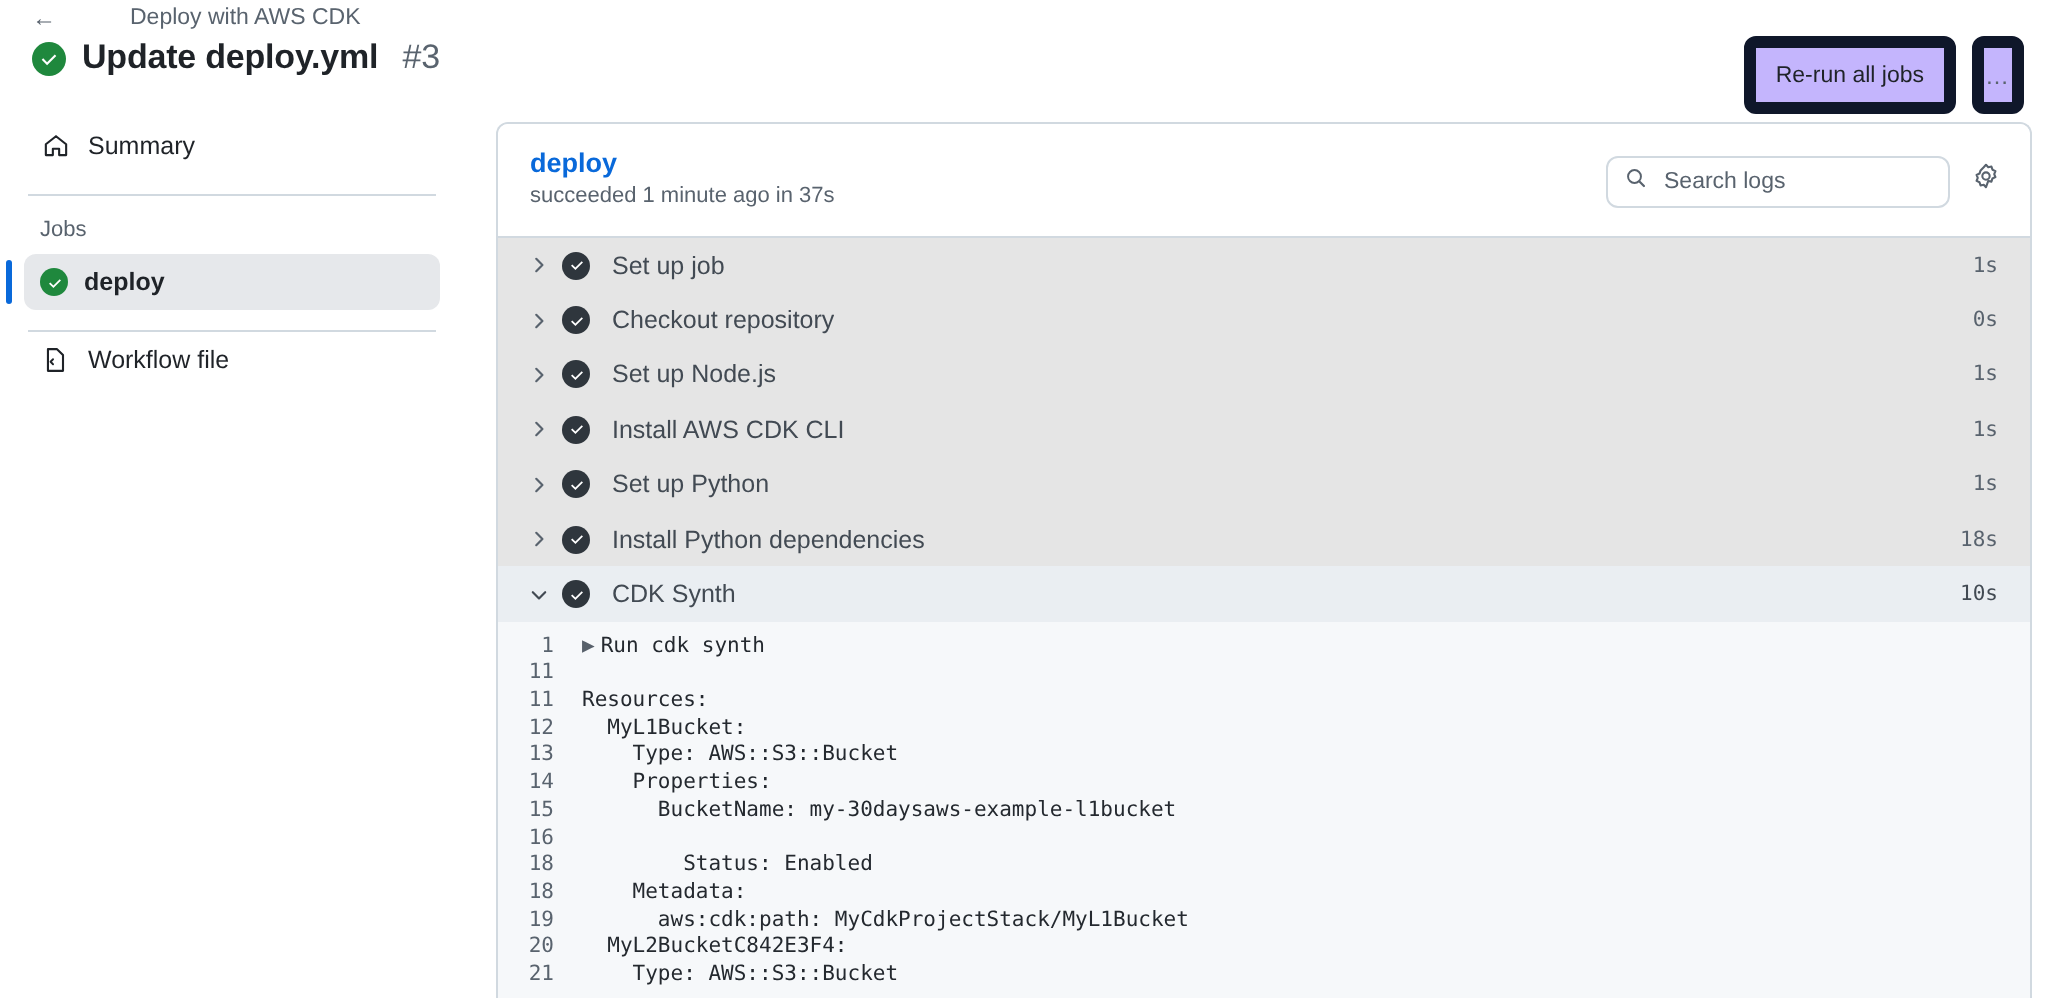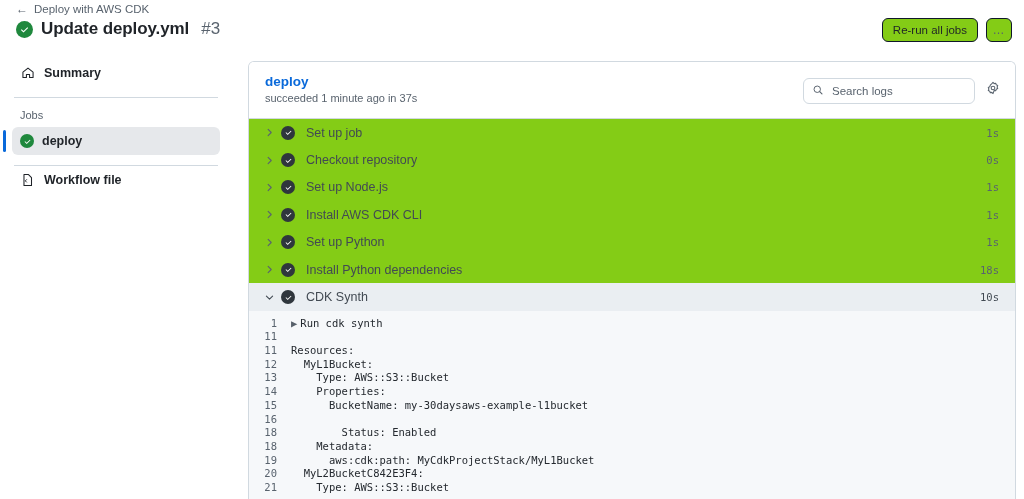--- a/index.html
+++ b/index.html
@@ -17,21 +17,21 @@
   .top-header {
     position: absolute; left: 0; top: 0; width: 1024px; height: 49px;
     background: #ffffff;
   }
   .breadcrumb {
     position: absolute; left: 16px; top: 3px;
     display: flex; align-items: center; gap: 6px;
     font-size: 11.5px; color: #59636e;
   }
   .breadcrumb .arrow-back { font-size: 12px; line-height: 1; color: #59636e; }
-  .breadcrumb-link { color: #59636e; text-decoration: none; }
+  .breadcrumb-link { color: #59636e; text-decoration: none; margin-left: 31px; }
 
   .run-title-row {
     position: absolute; left: 16px; top: 19px;
     display: flex; align-items: center; gap: 8px;
   }
   .status-circle {
     width: 17px; height: 17px; border-radius: 50%;
     background: #1f883d; display: inline-flex;
     align-items: center; justify-content: center; flex: none;
   }
@@ -39,23 +39,23 @@
   .run-title {
     font-size: 17px; font-weight: bold; color: #1f2328; letter-spacing: -0.1px;
   }
   .run-number { font-size: 17px; font-weight: normal; color: #59636e; margin-left: 4px; }
 
   .header-actions {
     position: absolute; right: 12px; top: 18px;
     display: flex; align-items: center; gap: 8px;
   }
   .btn {
-    height: 24px; padding: 0 10px;
-    border: 1px solid #0f172a; border-radius: 6px;
-    background: #84cc16; color: #1f2328;
+    height: 39px; padding: 0 10px;
+    border: 6px solid #0f172a; border-radius: 6px;
+    background: #c4b5fd; color: #1f2328;
     font-size: 11.5px; font-family: "Liberation Sans", sans-serif;
     display: inline-flex; align-items: center; justify-content: center;
     cursor: pointer; white-space: nowrap;
   }
   .btn-icon { width: 26px; padding: 0; font-size: 12px; letter-spacing: 1px; color: #59636e; }
 
   
   .sidebar {
     position: absolute; left: 0; top: 49px; width: 232px; height: 450px;
     background: #ffffff; padding: 10px 12px 0 12px;
@@ -73,21 +73,21 @@
   }
   .side-row.selected { background: #e6e8eb; }
   .side-row.selected::before {
     content: ""; position: absolute; left: -9px; top: 3px;
     width: 3px; height: 22px; background: #0969da; border-radius: 6px;
   }
   .job-dot {
     width: 14px; height: 14px; border-radius: 50%;
     background: #1f883d; display: inline-flex; align-items: center; justify-content: center; flex: none;
   }
-  .side-row .label { font-weight: bold; }
+  .side-row .label { font-weight: normal; }
   .side-row.selected .label { font-weight: bold; }
 
   
   .main-panel {
     position: absolute; left: 248px; top: 61px;
     width: 768px; height: 438px;
     background: #ffffff;
     border: 1px solid #d1d9e0;
     border-bottom: none;
     border-top-left-radius: 6px; border-top-right-radius: 6px;
@@ -118,21 +118,21 @@
     font-size: 11.5px; color: #1f2328; width: 128px;
     font-family: "Liberation Sans", sans-serif;
   }
   .search-box input::placeholder { color: #59636e; }
   .gear-btn {
     width: 20px; height: 20px; display: inline-flex;
     align-items: center; justify-content: center; cursor: pointer; color: #59636e;
   }
 
   
-  .steps { background: #84cc16; }
+  .steps { background: #e5e5e5; }
   .step-row {
     position: relative; height: 27.4px;
     display: flex; align-items: center;
     padding: 0 16px 0 12px; cursor: pointer;
   }
   .step-row.expanded { background: #eaeef2; }
   .chev {
     width: 16px; height: 16px; flex: none; color: #59636e;
     display: inline-flex; align-items: center; justify-content: center;
   }

